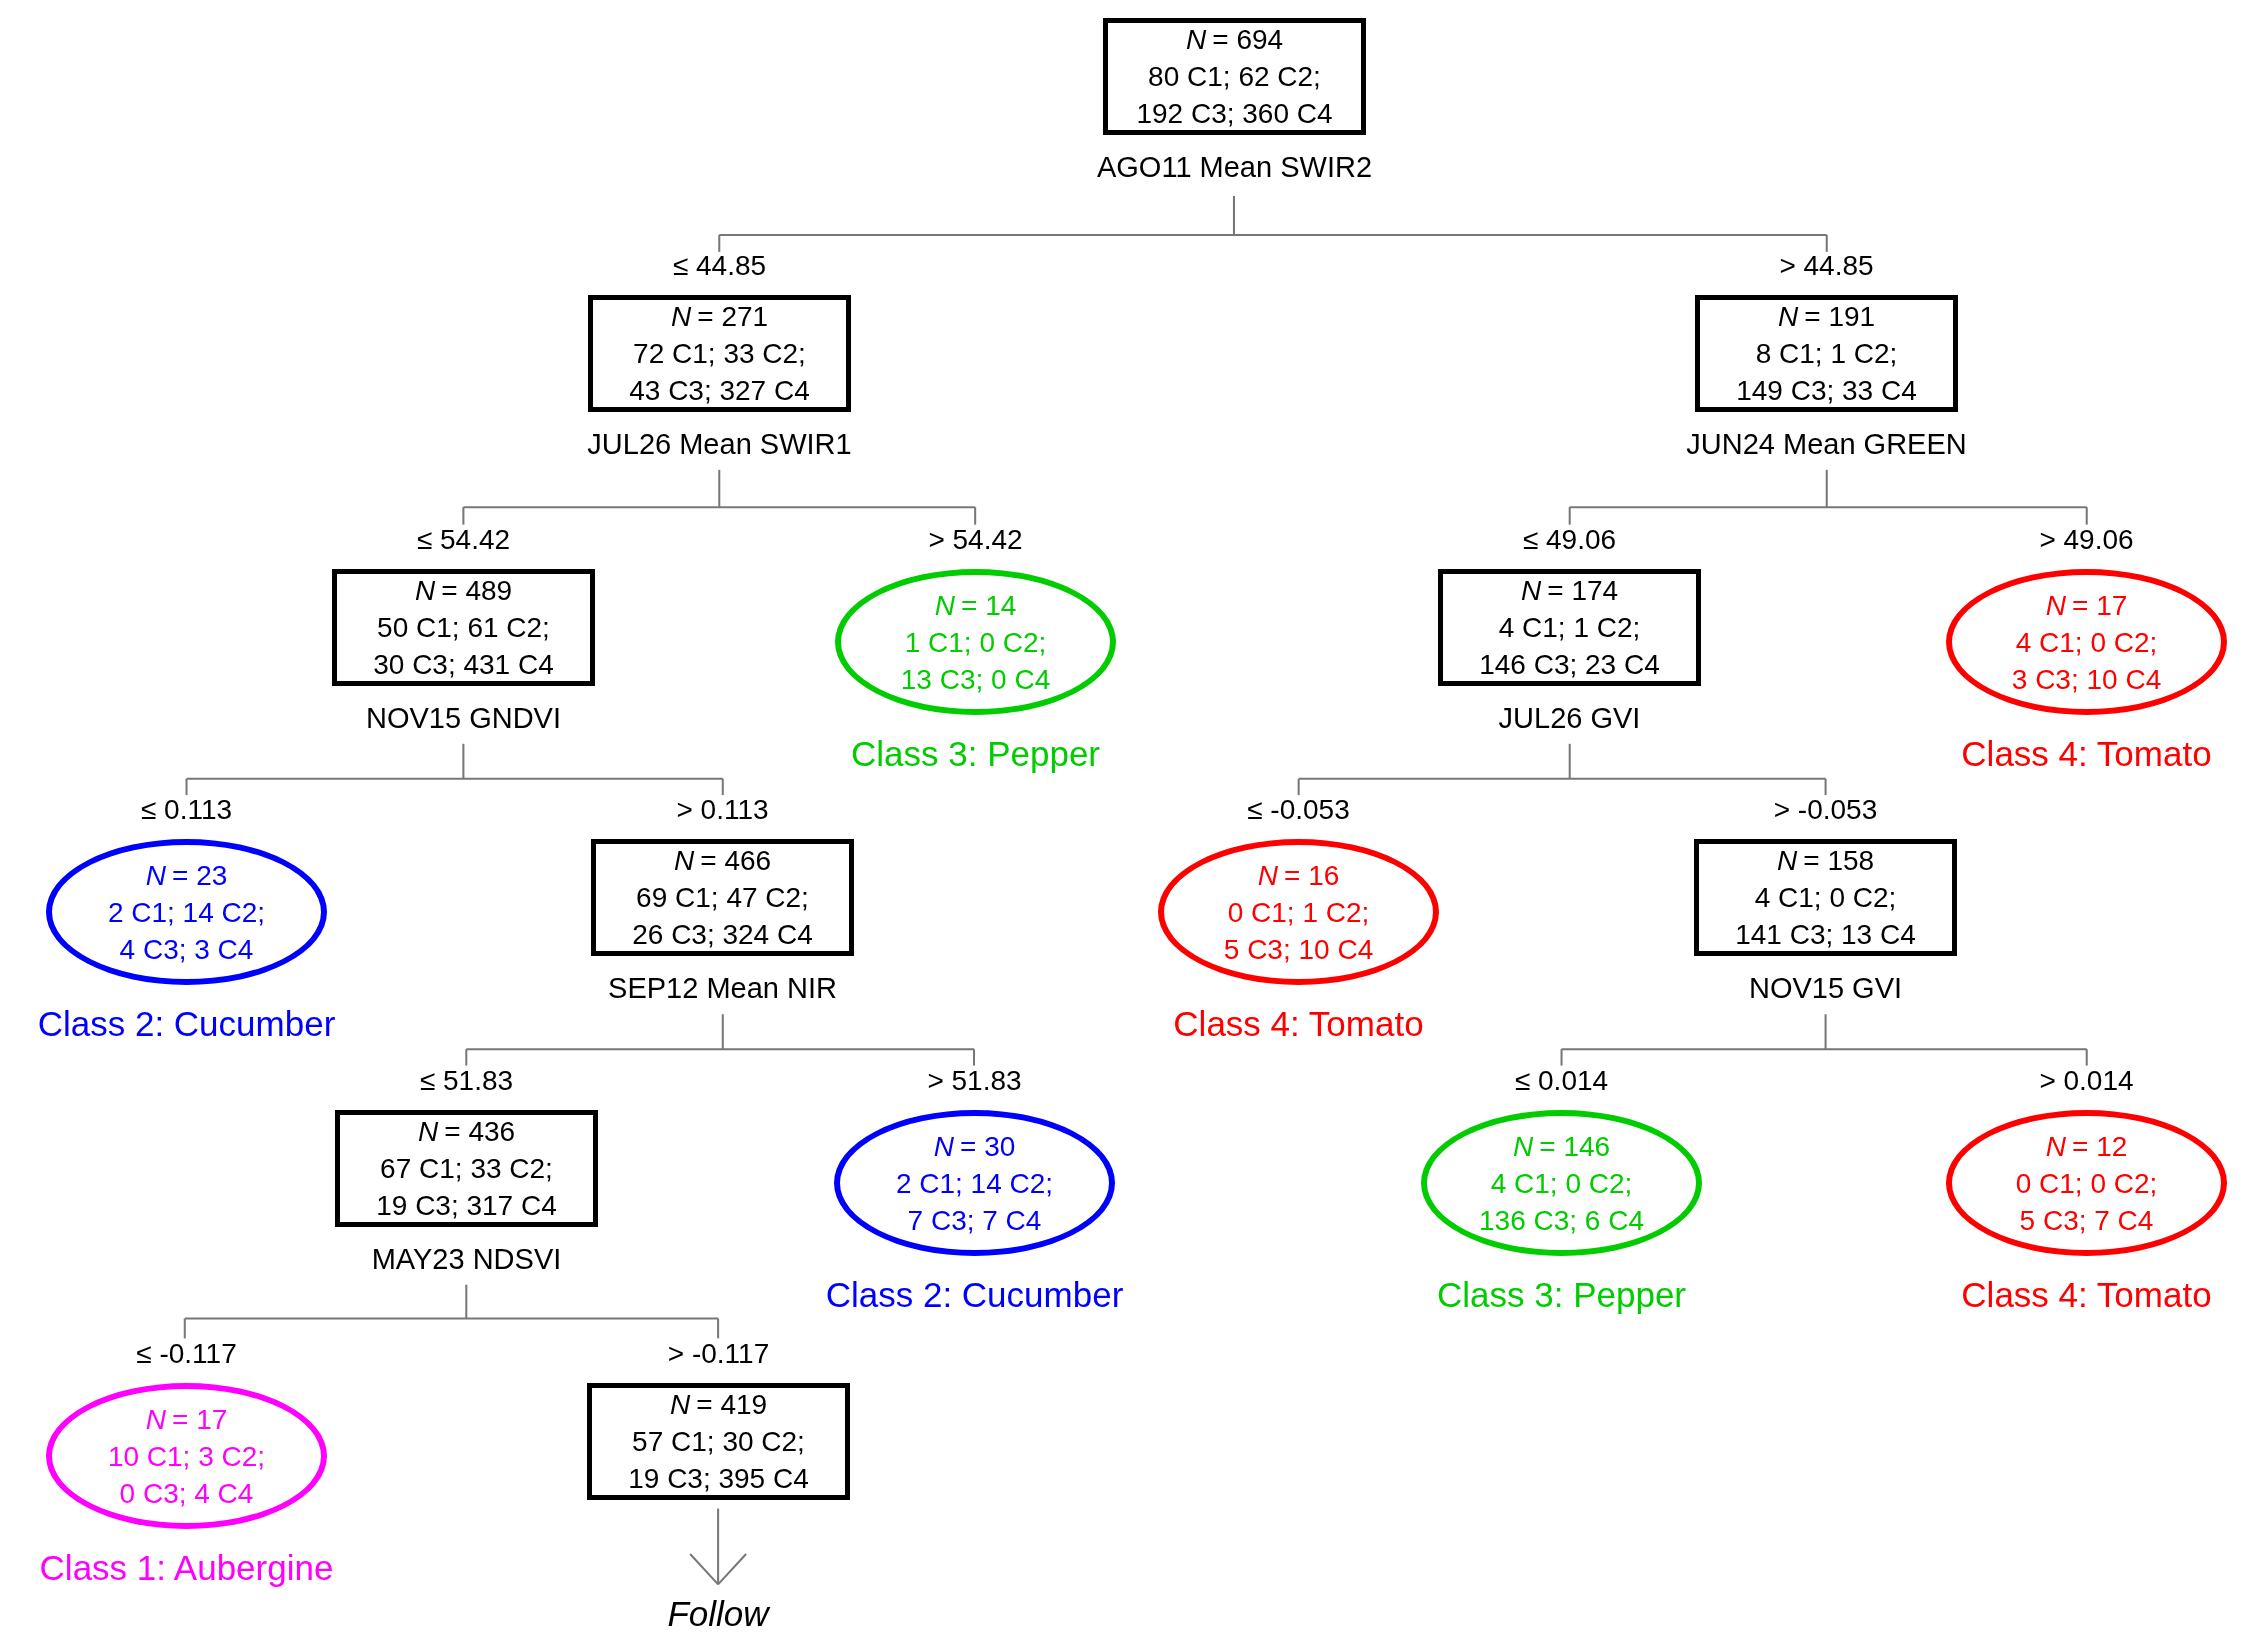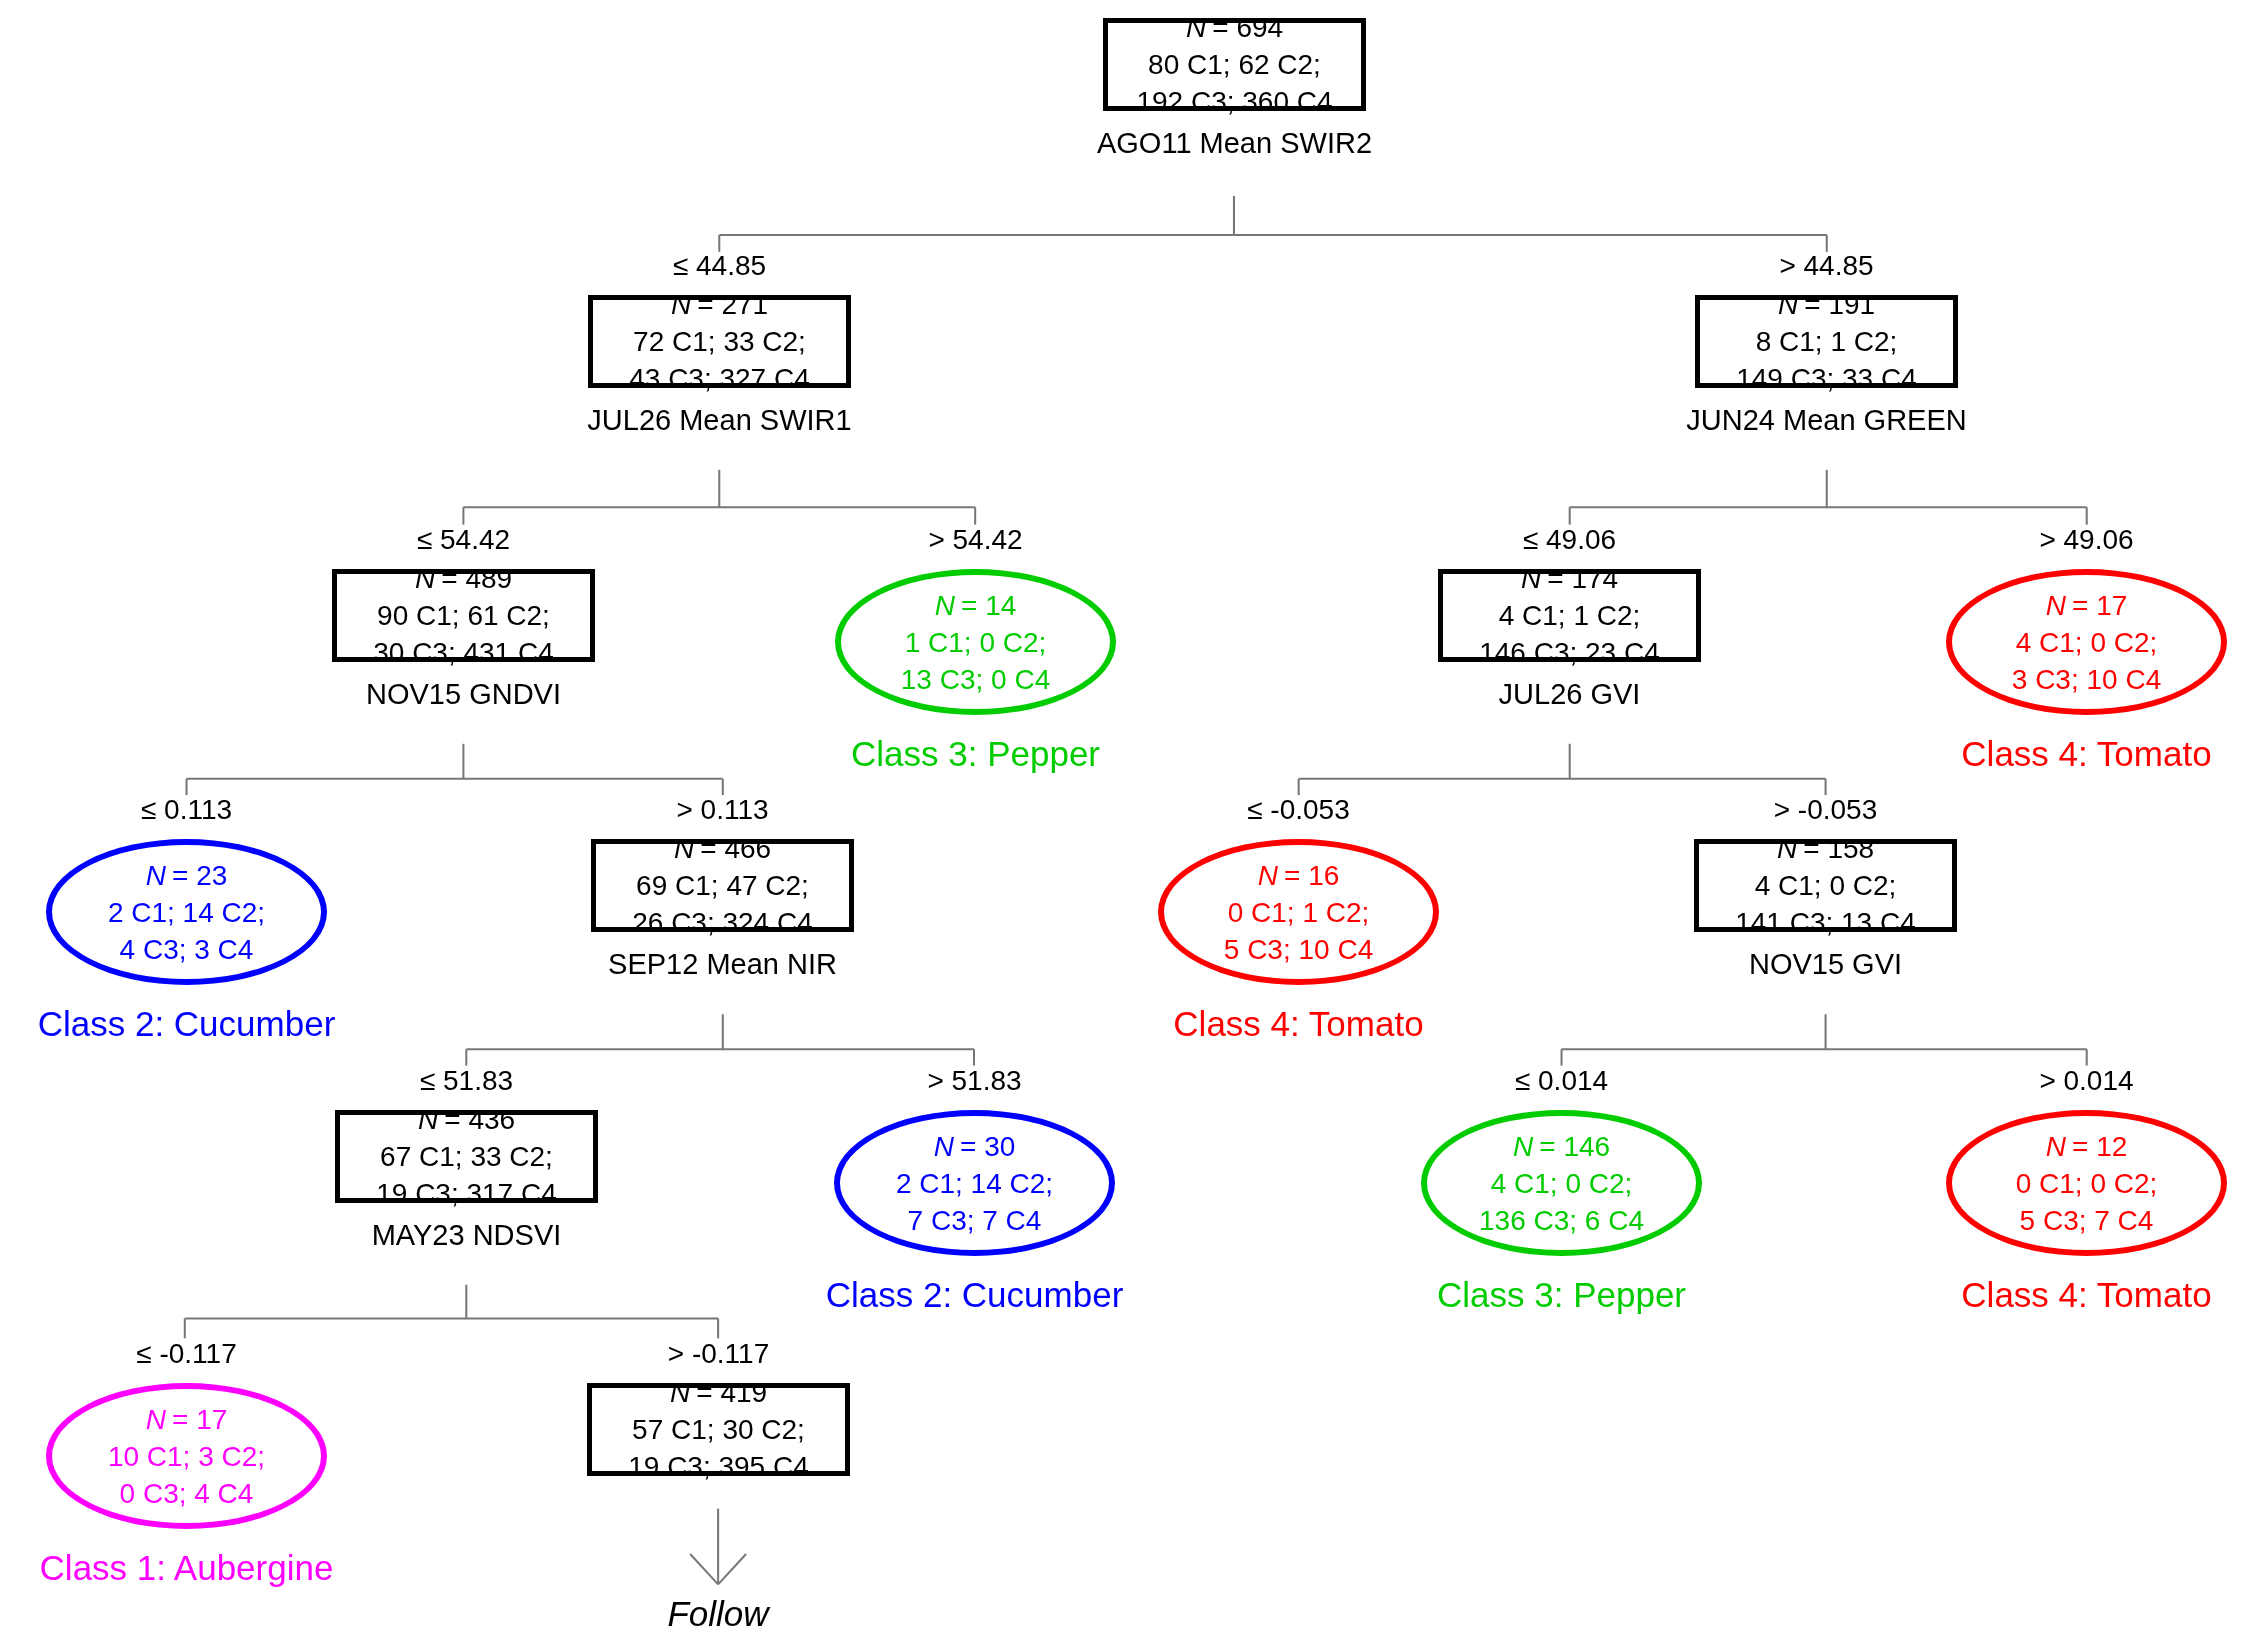--- a/index.html
+++ b/index.html
@@ -24,21 +24,21 @@
     color:#000;text-align:center;
     white-space:nowrap;
   }
   .shape{
     box-sizing:border-box;
     display:flex;flex-direction:column;align-items:center;justify-content:center;
     text-align:center;
     background:#ffffff;
   }
   .rect{
-    width:263px;height:93px;
+    width:263px;height:117px;
     border:5.8px solid #000000;
   }
   .ellipse{
     width:281px;height:146px;
     border-radius:50%;
   }
   .nline,.cline{font-size:28px;line-height:37px;white-space:nowrap;}
   .nsym{font-style:italic;margin-right:0.22em;}
   .varlabel{
     margin-top:16.3px;
@@ -164,21 +164,21 @@
       <div class="cline">8 C1; 1 C2;</div>
       <div class="cline">149 C3; 33 C4</div>
     </div>
     <div class="varlabel">JUN24 Mean GREEN</div>
   </div>
 
   <div class="node" style="left:277px;top:526px">
     <div class="split">≤ 54.42</div>
     <div class="shape rect">
       <div class="nline"><span class="nsym">N</span><span>= 489</span></div>
-      <div class="cline">90 C1; 61 C2;</div>
+      <div class="cline">50 C1; 61 C2;</div>
       <div class="cline">30 C3; 431 C4</div>
     </div>
     <div class="varlabel">NOV15 GNDVI</div>
   </div>
 
   <div class="node c-green" style="left:789px;top:526px">
     <div class="split">&gt; 54.42</div>
     <div class="shape ellipse">
       <div class="nline"><span class="nsym">N</span><span>= 14</span></div>
       <div class="cline">1 C1; 0 C2;</div>

